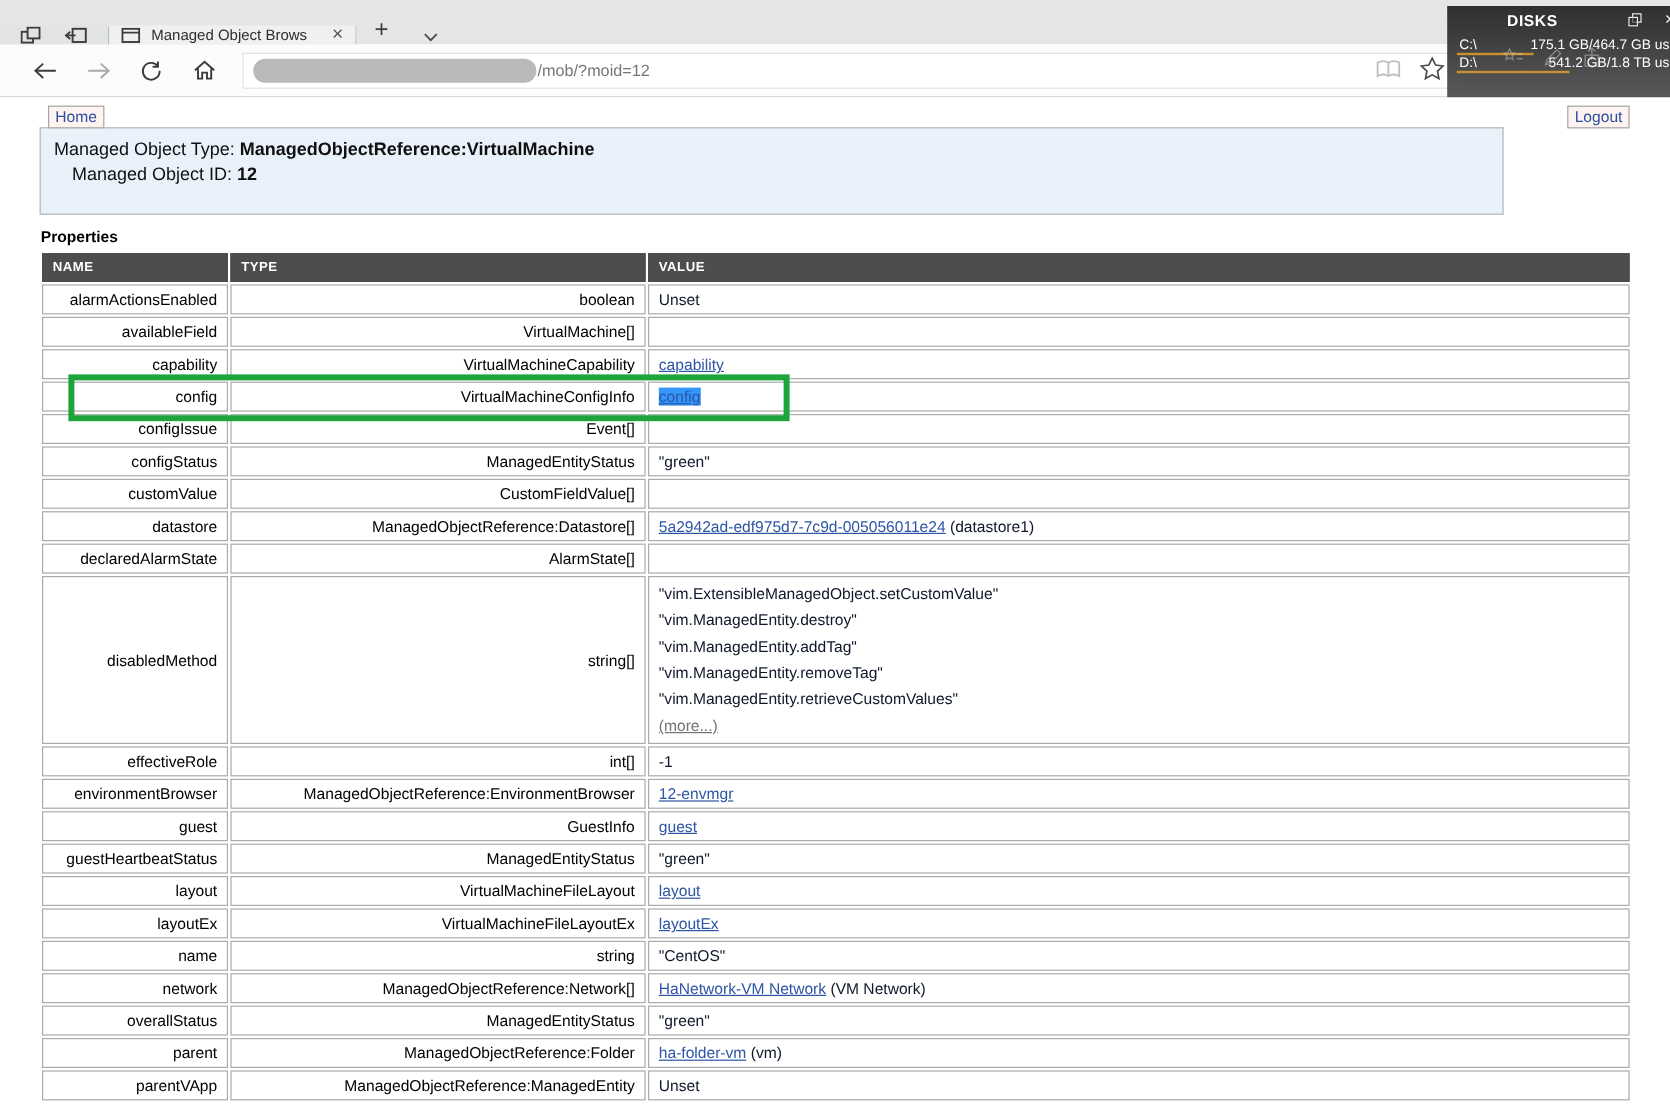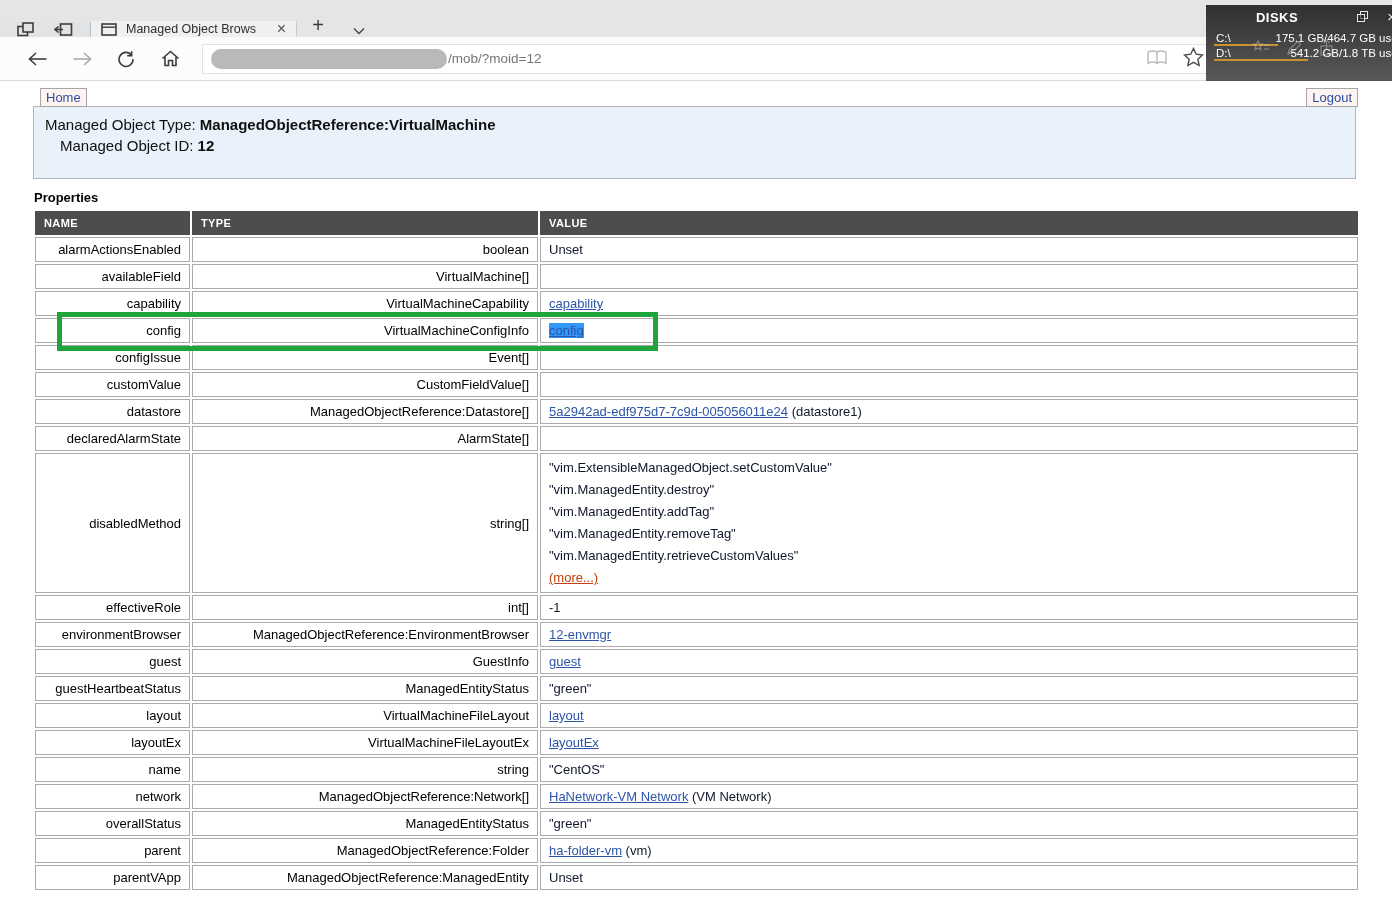--- a/index.html
+++ b/index.html
@@ -51,42 +51,42 @@
   .bleed-icons { position:absolute; left:46px; top:34px; display:flex; gap:15px; opacity:.42; z-index:1; }
 
   
   .mob-tab { position:absolute; top:88px; height:19px; z-index:4;
     display:flex; align-items:center; padding:0 5px;
     background:#fdf3f1; border:1px solid #a6a6a6; font-size:13px; }
   .mob-tab a { color:#2d4fa1; text-decoration:none; }
   .home-tab { left:40px; }
   .logout-tab { right:34px; }
 
-  .header-box { position:absolute; left:33px; top:106px; width:1323px; height:73px;
+  .header-box { position:absolute; left:33px; top:106px; width:1220px; height:73px;
     background:#e9f2fb; border:1px solid #b5b5b5; padding:9px 0 0 11px;
     font-size:15px; color:#101010; z-index:2; }
   .header-box .line2 { margin-left:15px; margin-top:4px; }
   .header-box b { font-weight:bold; }
 
   .props-heading { position:absolute; left:34px; top:190px; font-size:13px; font-weight:bold; color:#000; }
 
   table.props { position:absolute; left:33px; top:209px; border-spacing:2px; border-collapse:separate; }
   table.props col.c1 { width:155px; }
   table.props col.c2 { width:346px; }
   table.props col.c3 { width:818px; }
   table.props th { background:#4d4d4d; color:#fff; font-size:11px; font-weight:bold;
     letter-spacing:.4px; text-align:left; padding:5px 8px; border:1px solid #4d4d4d; height:23px; }
   table.props td { border:1px solid #ababab; background:#fff; font-size:13px; color:#000;
     padding:3px 8px; height:25px; line-height:17px; vertical-align:middle; }
   td.c-name, td.c-type { text-align:right; }
   td.c-value a { color:#2d55a5; text-decoration:underline; }
   td.c-value .plain { color:#0f172a; }
   .sel { background:#3296fa; color:#17306b; }
   td.c-value .vline { line-height:22px; }
-  td.c-value .more a { color:#c2410c; }
+  td.c-value .more a { color:#737373; }
 
   .annotation-box { position:absolute; left:57px; top:312px; width:601px; height:39px;
     border:5px solid #1da53b; z-index:6; pointer-events:none; }
 
   svg { display:block; }
 </style>
 </head>
 <body>
 
 <div class="tabbar">
@@ -255,20 +255,25 @@
         <td class="c-name">config</td>
         <td class="c-type">VirtualMachineConfigInfo</td>
         <td class="c-value"><a href="#" class="sel" style="background: rgb(50, 150, 250);">config</a></td>
       </tr>
       <tr>
         <td class="c-name">configIssue</td>
         <td class="c-type">Event[]</td>
         <td class="c-value"></td>
       </tr>
       <tr>
+        <td class="c-name">configStatus</td>
+        <td class="c-type">ManagedEntityStatus</td>
+        <td class="c-value"><span class="plain">"green"</span></td>
+      </tr>
+      <tr>
         <td class="c-name">customValue</td>
         <td class="c-type">CustomFieldValue[]</td>
         <td class="c-value"></td>
       </tr>
       <tr>
         <td class="c-name">datastore</td>
         <td class="c-type">ManagedObjectReference:Datastore[]</td>
         <td class="c-value"><a href="#">5a2942ad-edf975d7-7c9d-005056011e24</a><span class="plain"> (datastore1)</span></td>
       </tr>
       <tr>

